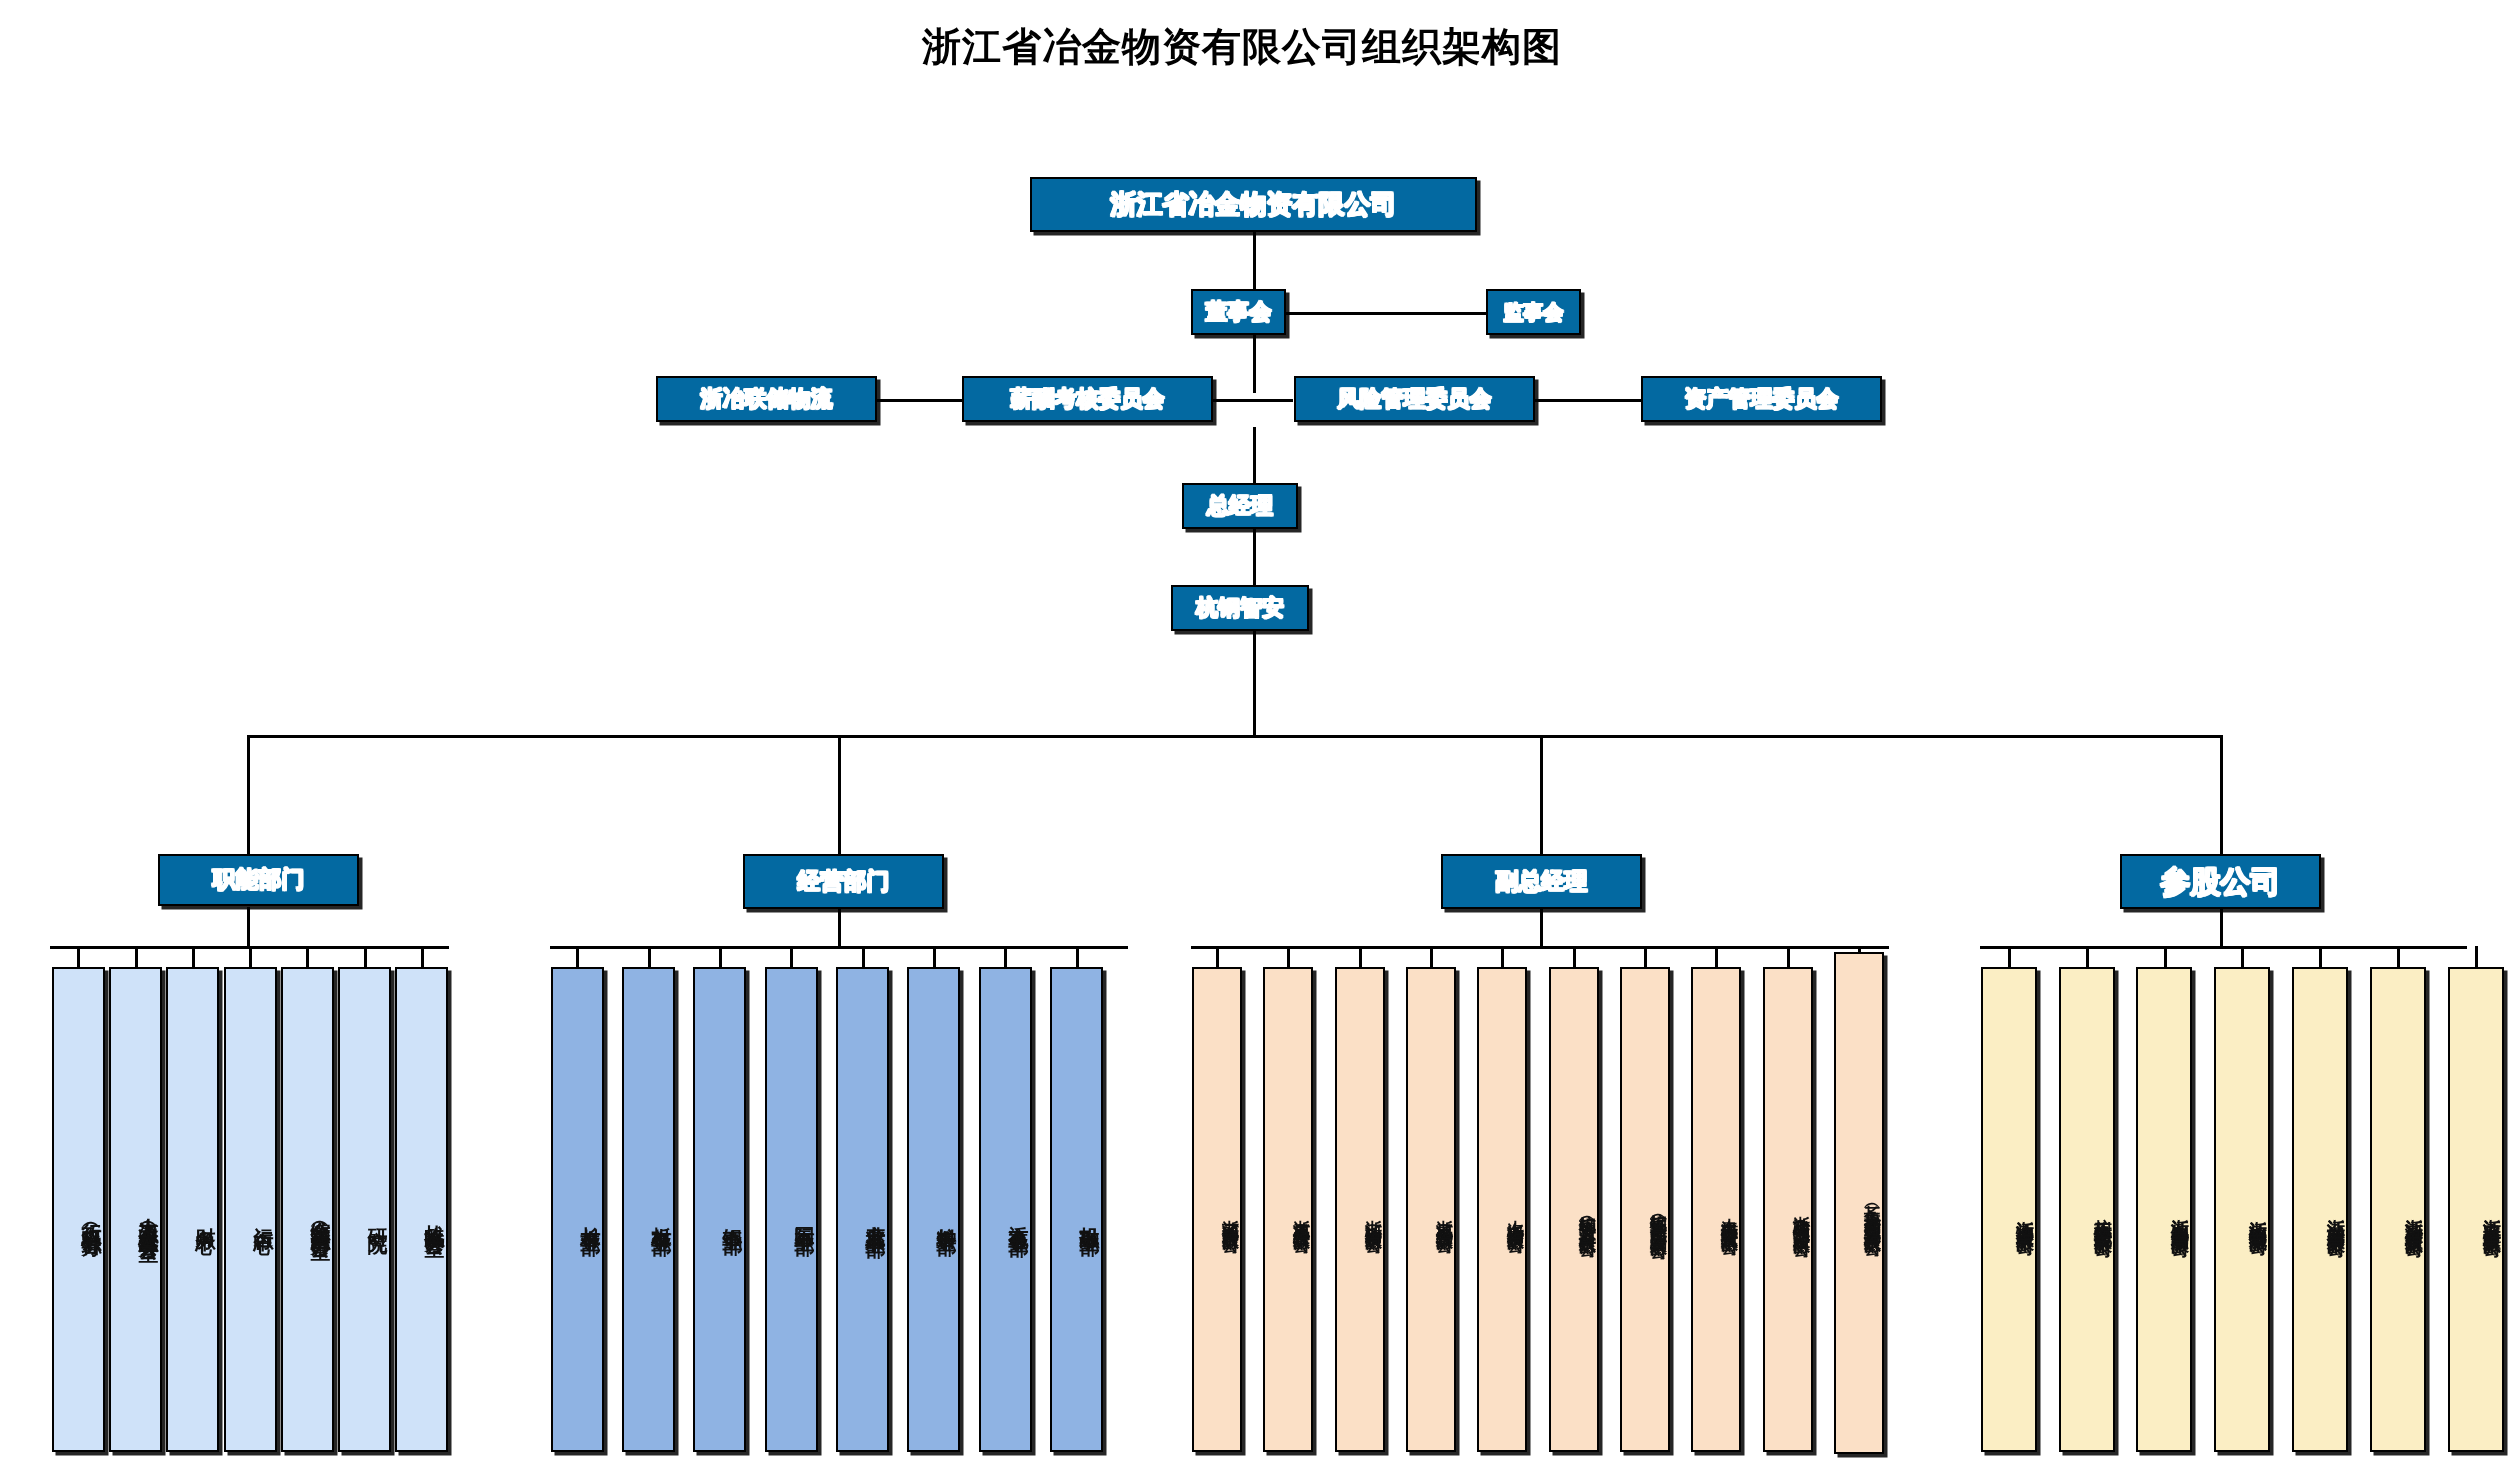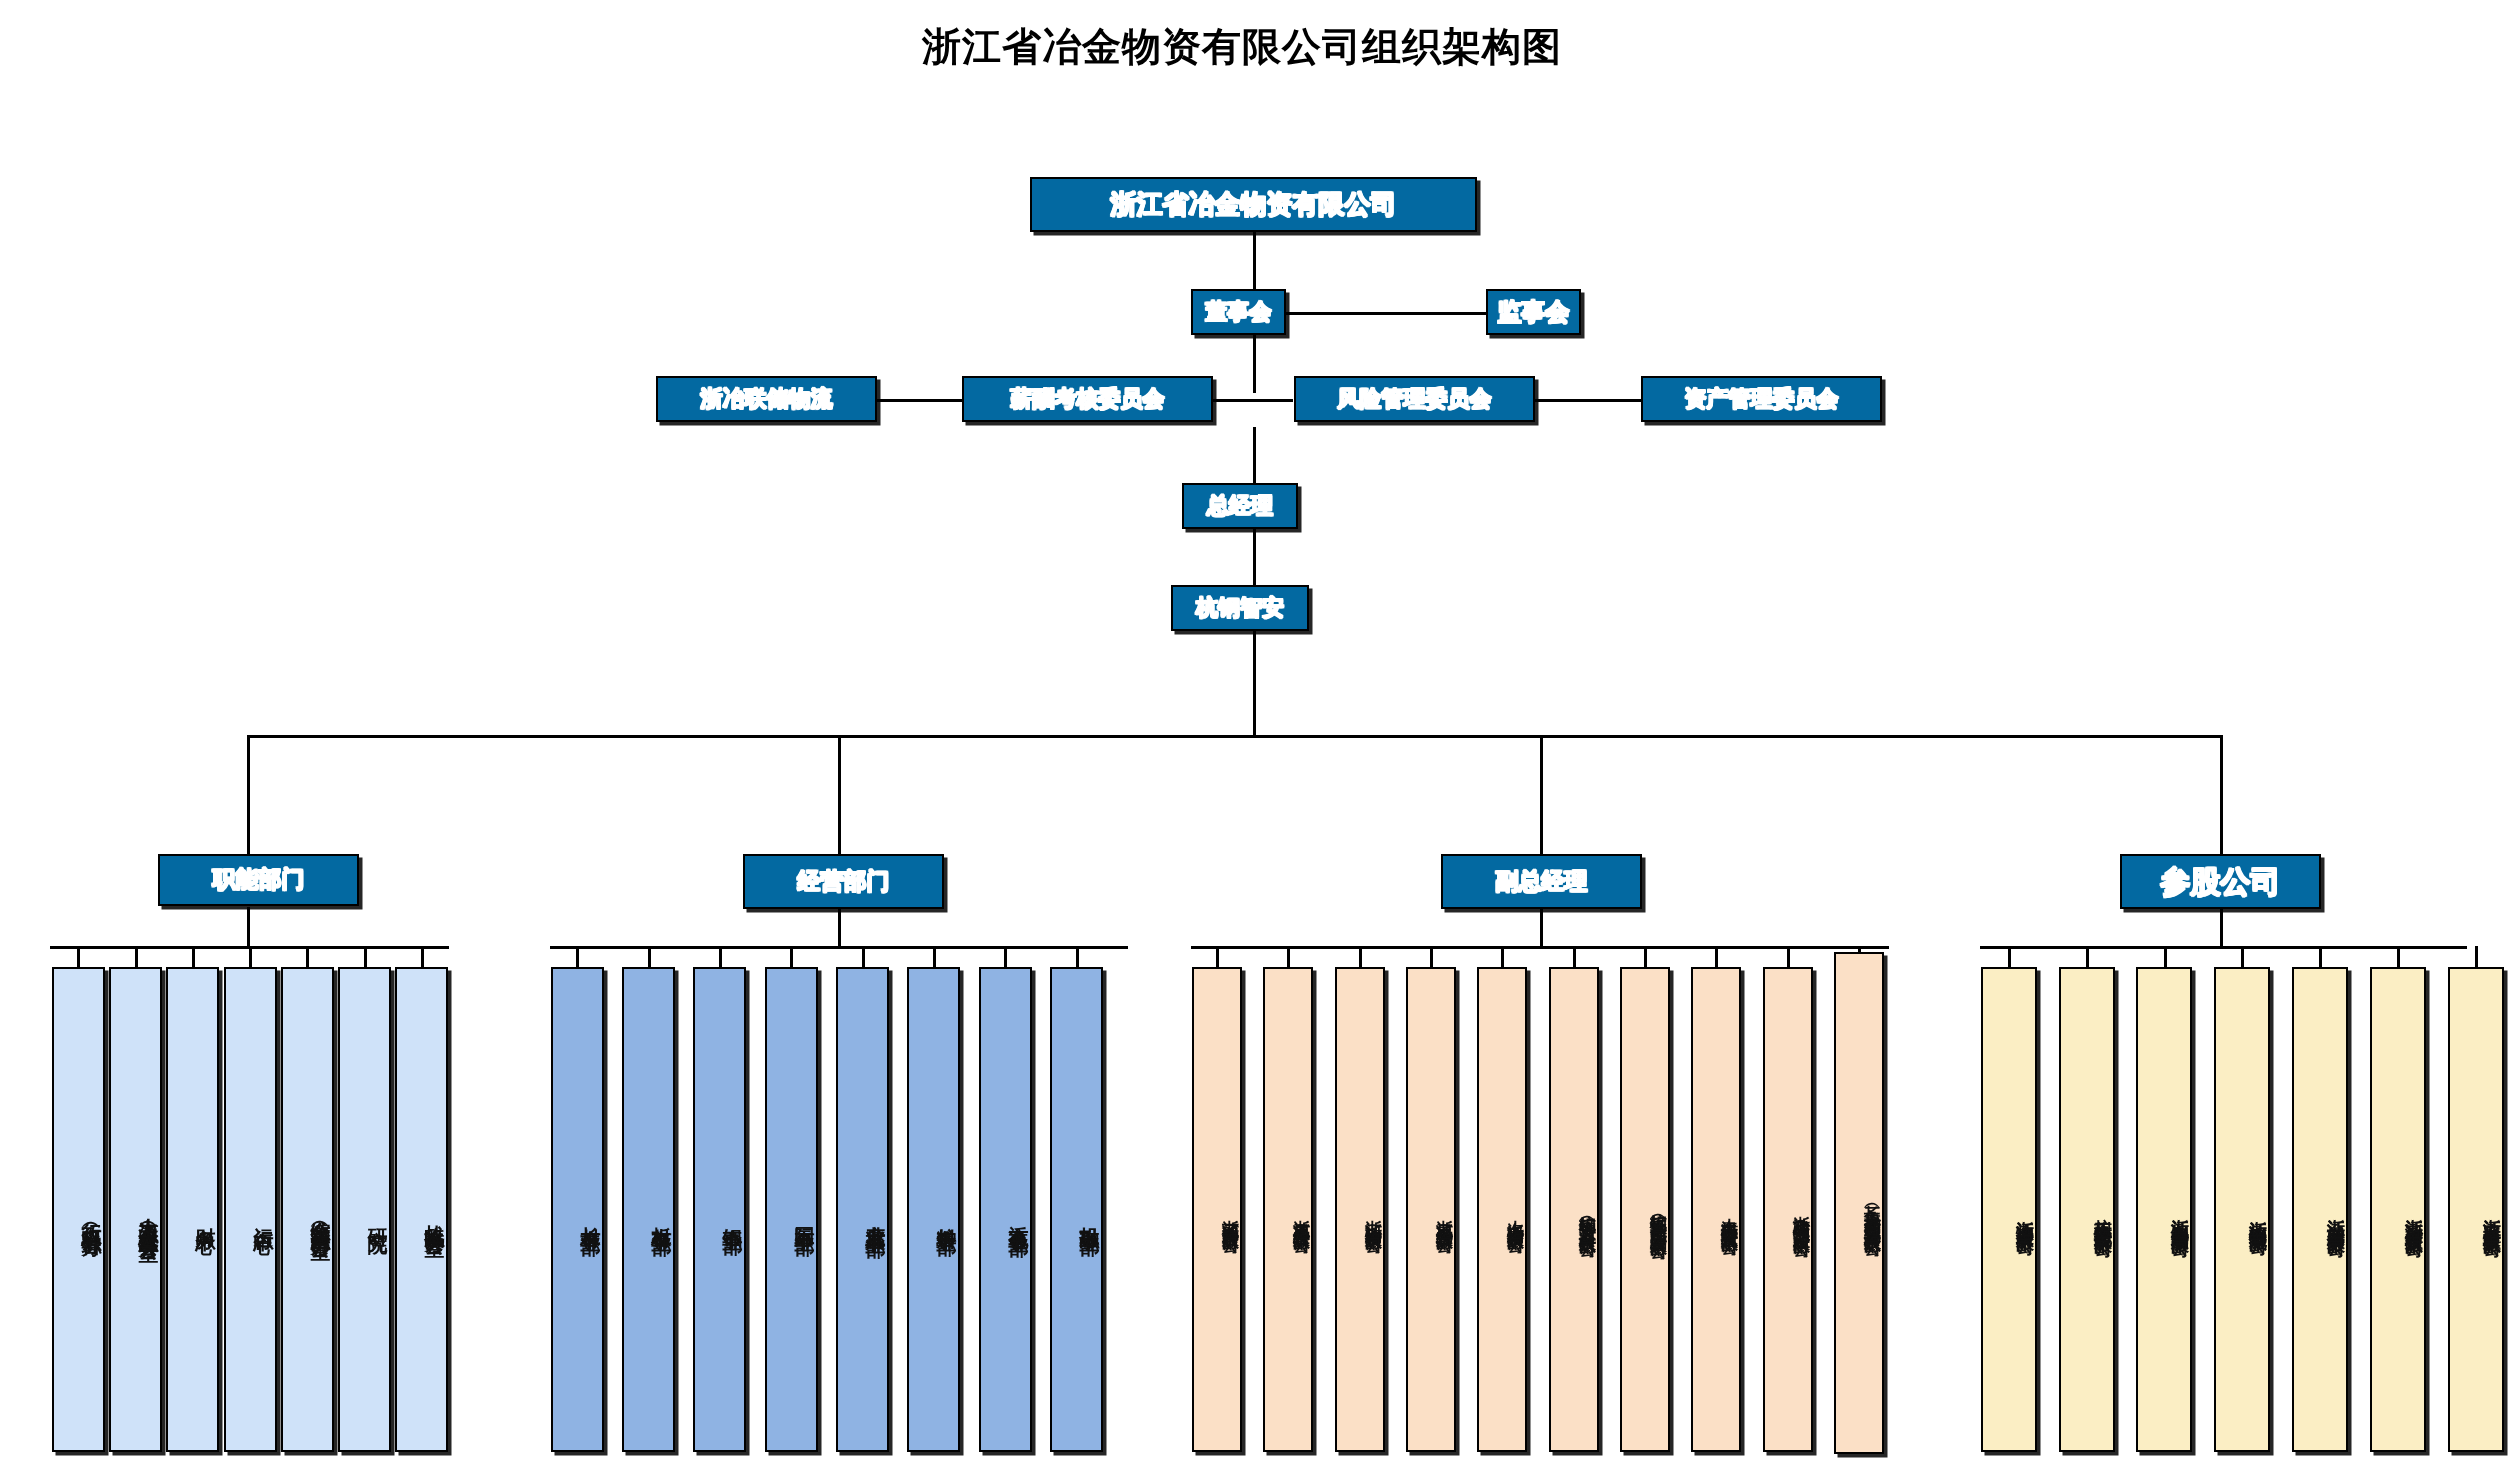--- a/index.html
+++ b/index.html
@@ -115,21 +115,21 @@
     </div>
 
   <div class="node blue" style="left:1030px;top:177px;width:447px;height:55px;font-size:26px;">
     <span>浙江省冶金物资有限公司</span>
   </div>
 
   <div class="node blue" style="left:1191px;top:289px;width:95px;height:46px;font-size:22px;">
     <span>董事会</span>
   </div>
 
-  <div class="node blue" style="left:1486px;top:289px;width:95px;height:46px;font-size:24px;">
+  <div class="node blue" style="left:1486px;top:289px;width:95px;height:46px;font-size:20px;">
     <span>监事会</span>
   </div>
 
   <div class="node blue" style="left:656px;top:376px;width:221px;height:46px;font-size:22px;">
     <span>浙冶联储物流</span>
   </div>
   <div class="node blue" style="left:962px;top:376px;width:251px;height:46px;font-size:22px;">
     <span>薪酬考核委员会</span>
   </div>
   <div class="node blue" style="left:1294px;top:376px;width:241px;height:46px;font-size:22px;">

